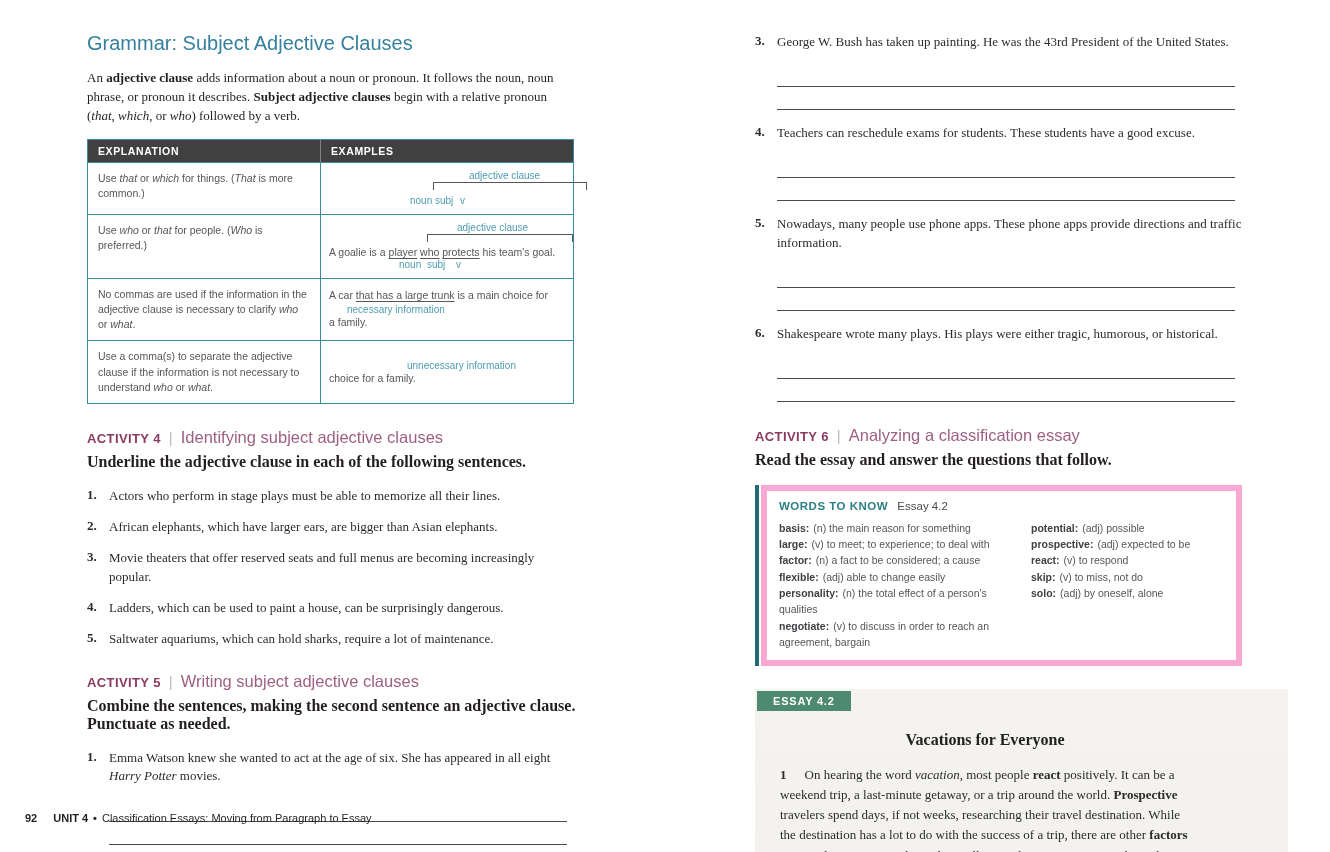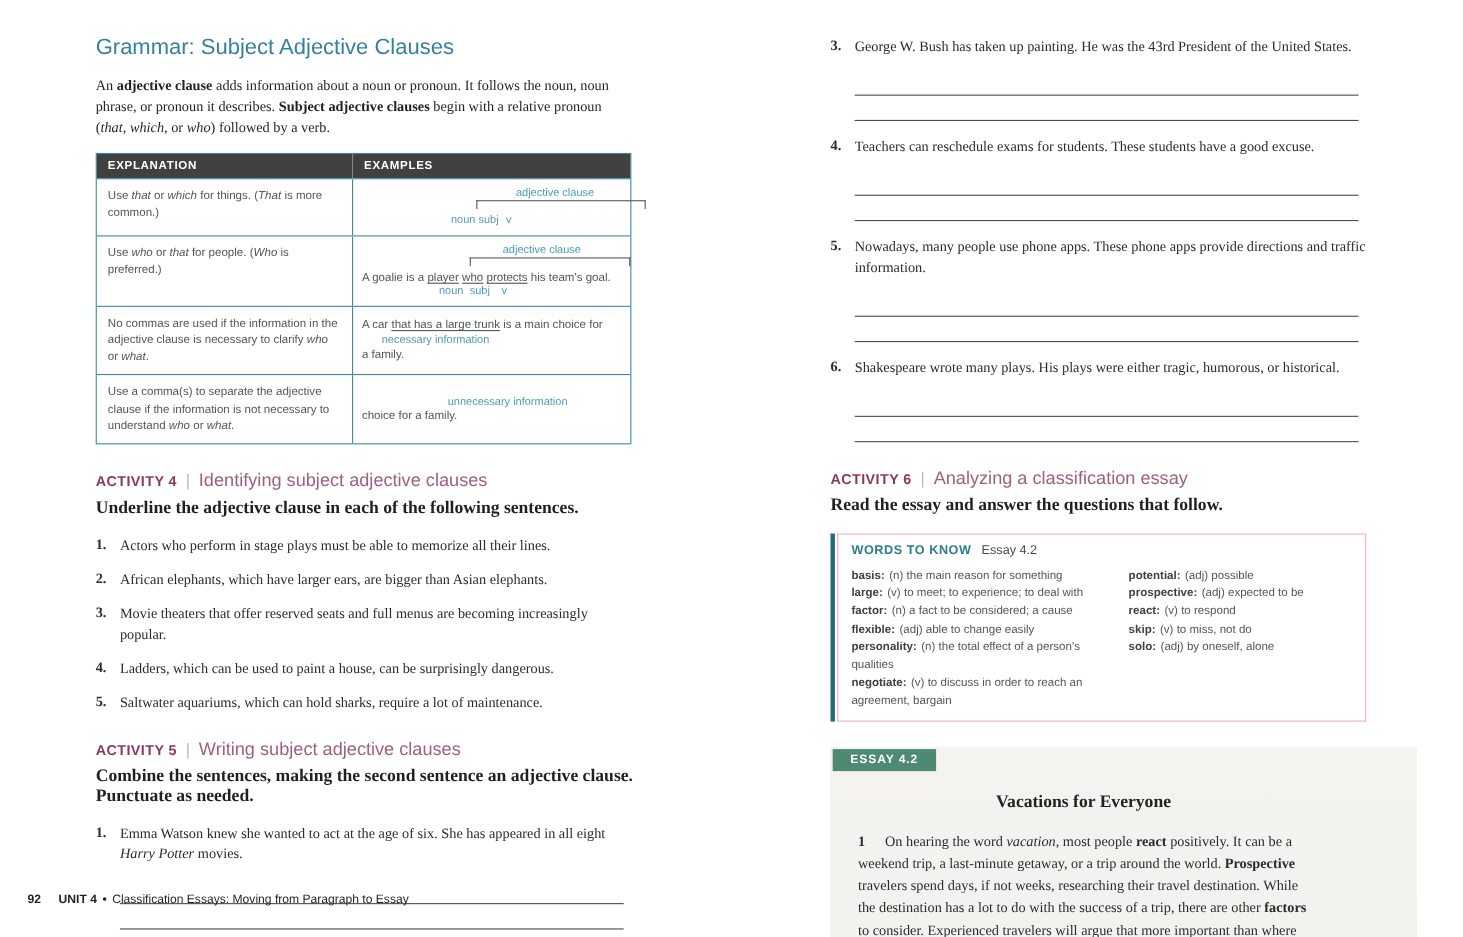--- a/index.html
+++ b/index.html
@@ -62,21 +62,21 @@
   .qtext{flex:1;line-height:1.4}
   .answer-line{border-bottom:1px solid #4b4b4b;height:22px;margin-left:22px;width:458px}
   .answer-line.first{margin-top:12px}
   .wqitem{margin-bottom:14px}
 
   
   .rline{width:458px}
   
   .wtk{display:flex;margin-top:14px;width:487px;box-sizing:border-box}
   .wtk-bar{width:4px;background:#1f6d79;flex:none;margin-right:2px}
-  .wtk-box{flex:1;border:1px solid #f9a8d4;padding:9px 12px 10px 12px}
+  .wtk-box{flex:1;border:6px solid #f9a8d4;padding:9px 12px 10px 12px}
   .wtk-head{margin-bottom:8px;font-family:"Liberation Sans",sans-serif;font-size:11.5px}
   .wtk-label{color:#2c7f85;font-weight:bold;letter-spacing:.5px;margin-right:6px}
   .wtk-sub{color:#4a4a4a}
   .wtk-cols{display:flex;font:10.5px "Liberation Sans",sans-serif;color:#55565a;line-height:1.55}
   .wtk-col1{width:252px;padding-right:12px;box-sizing:border-box}
   .wtk-col2{flex:1}
   .word-term{font-weight:bold;color:#3f4043;margin-right:4px}
 
   
   .essay{position:relative;margin-top:23px;width:533px;height:300px;background:#f3f2ef;

